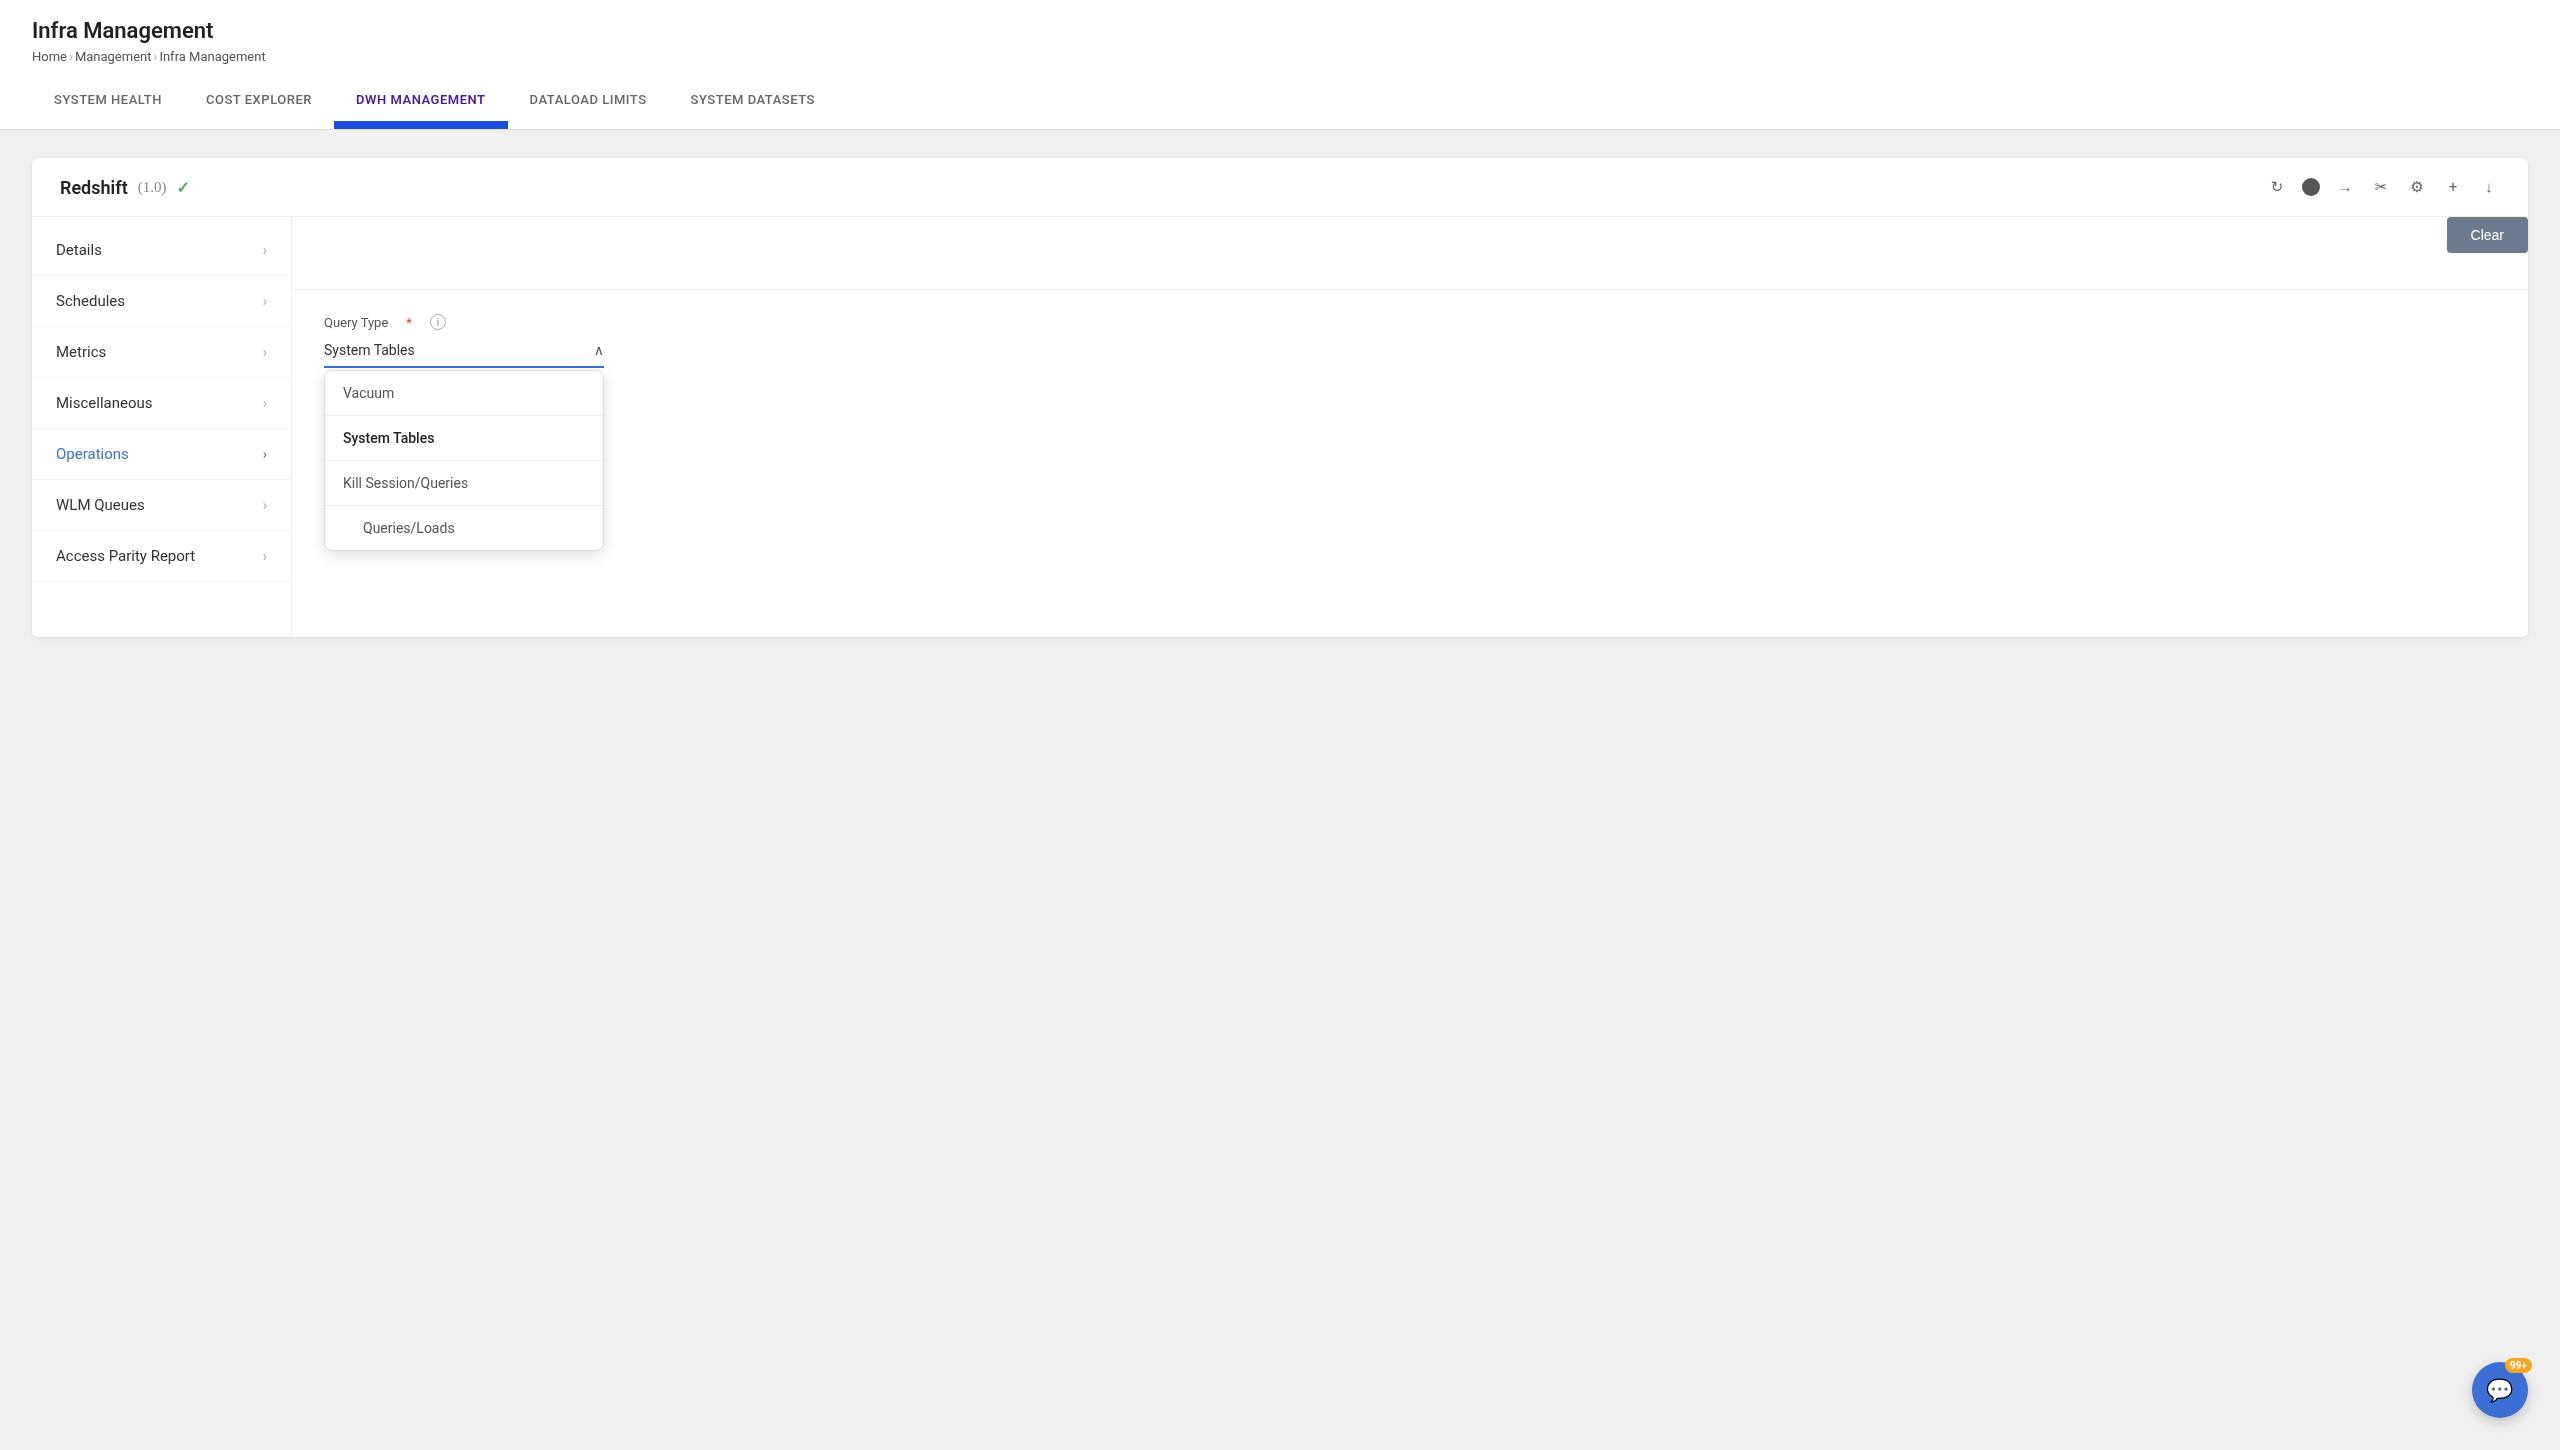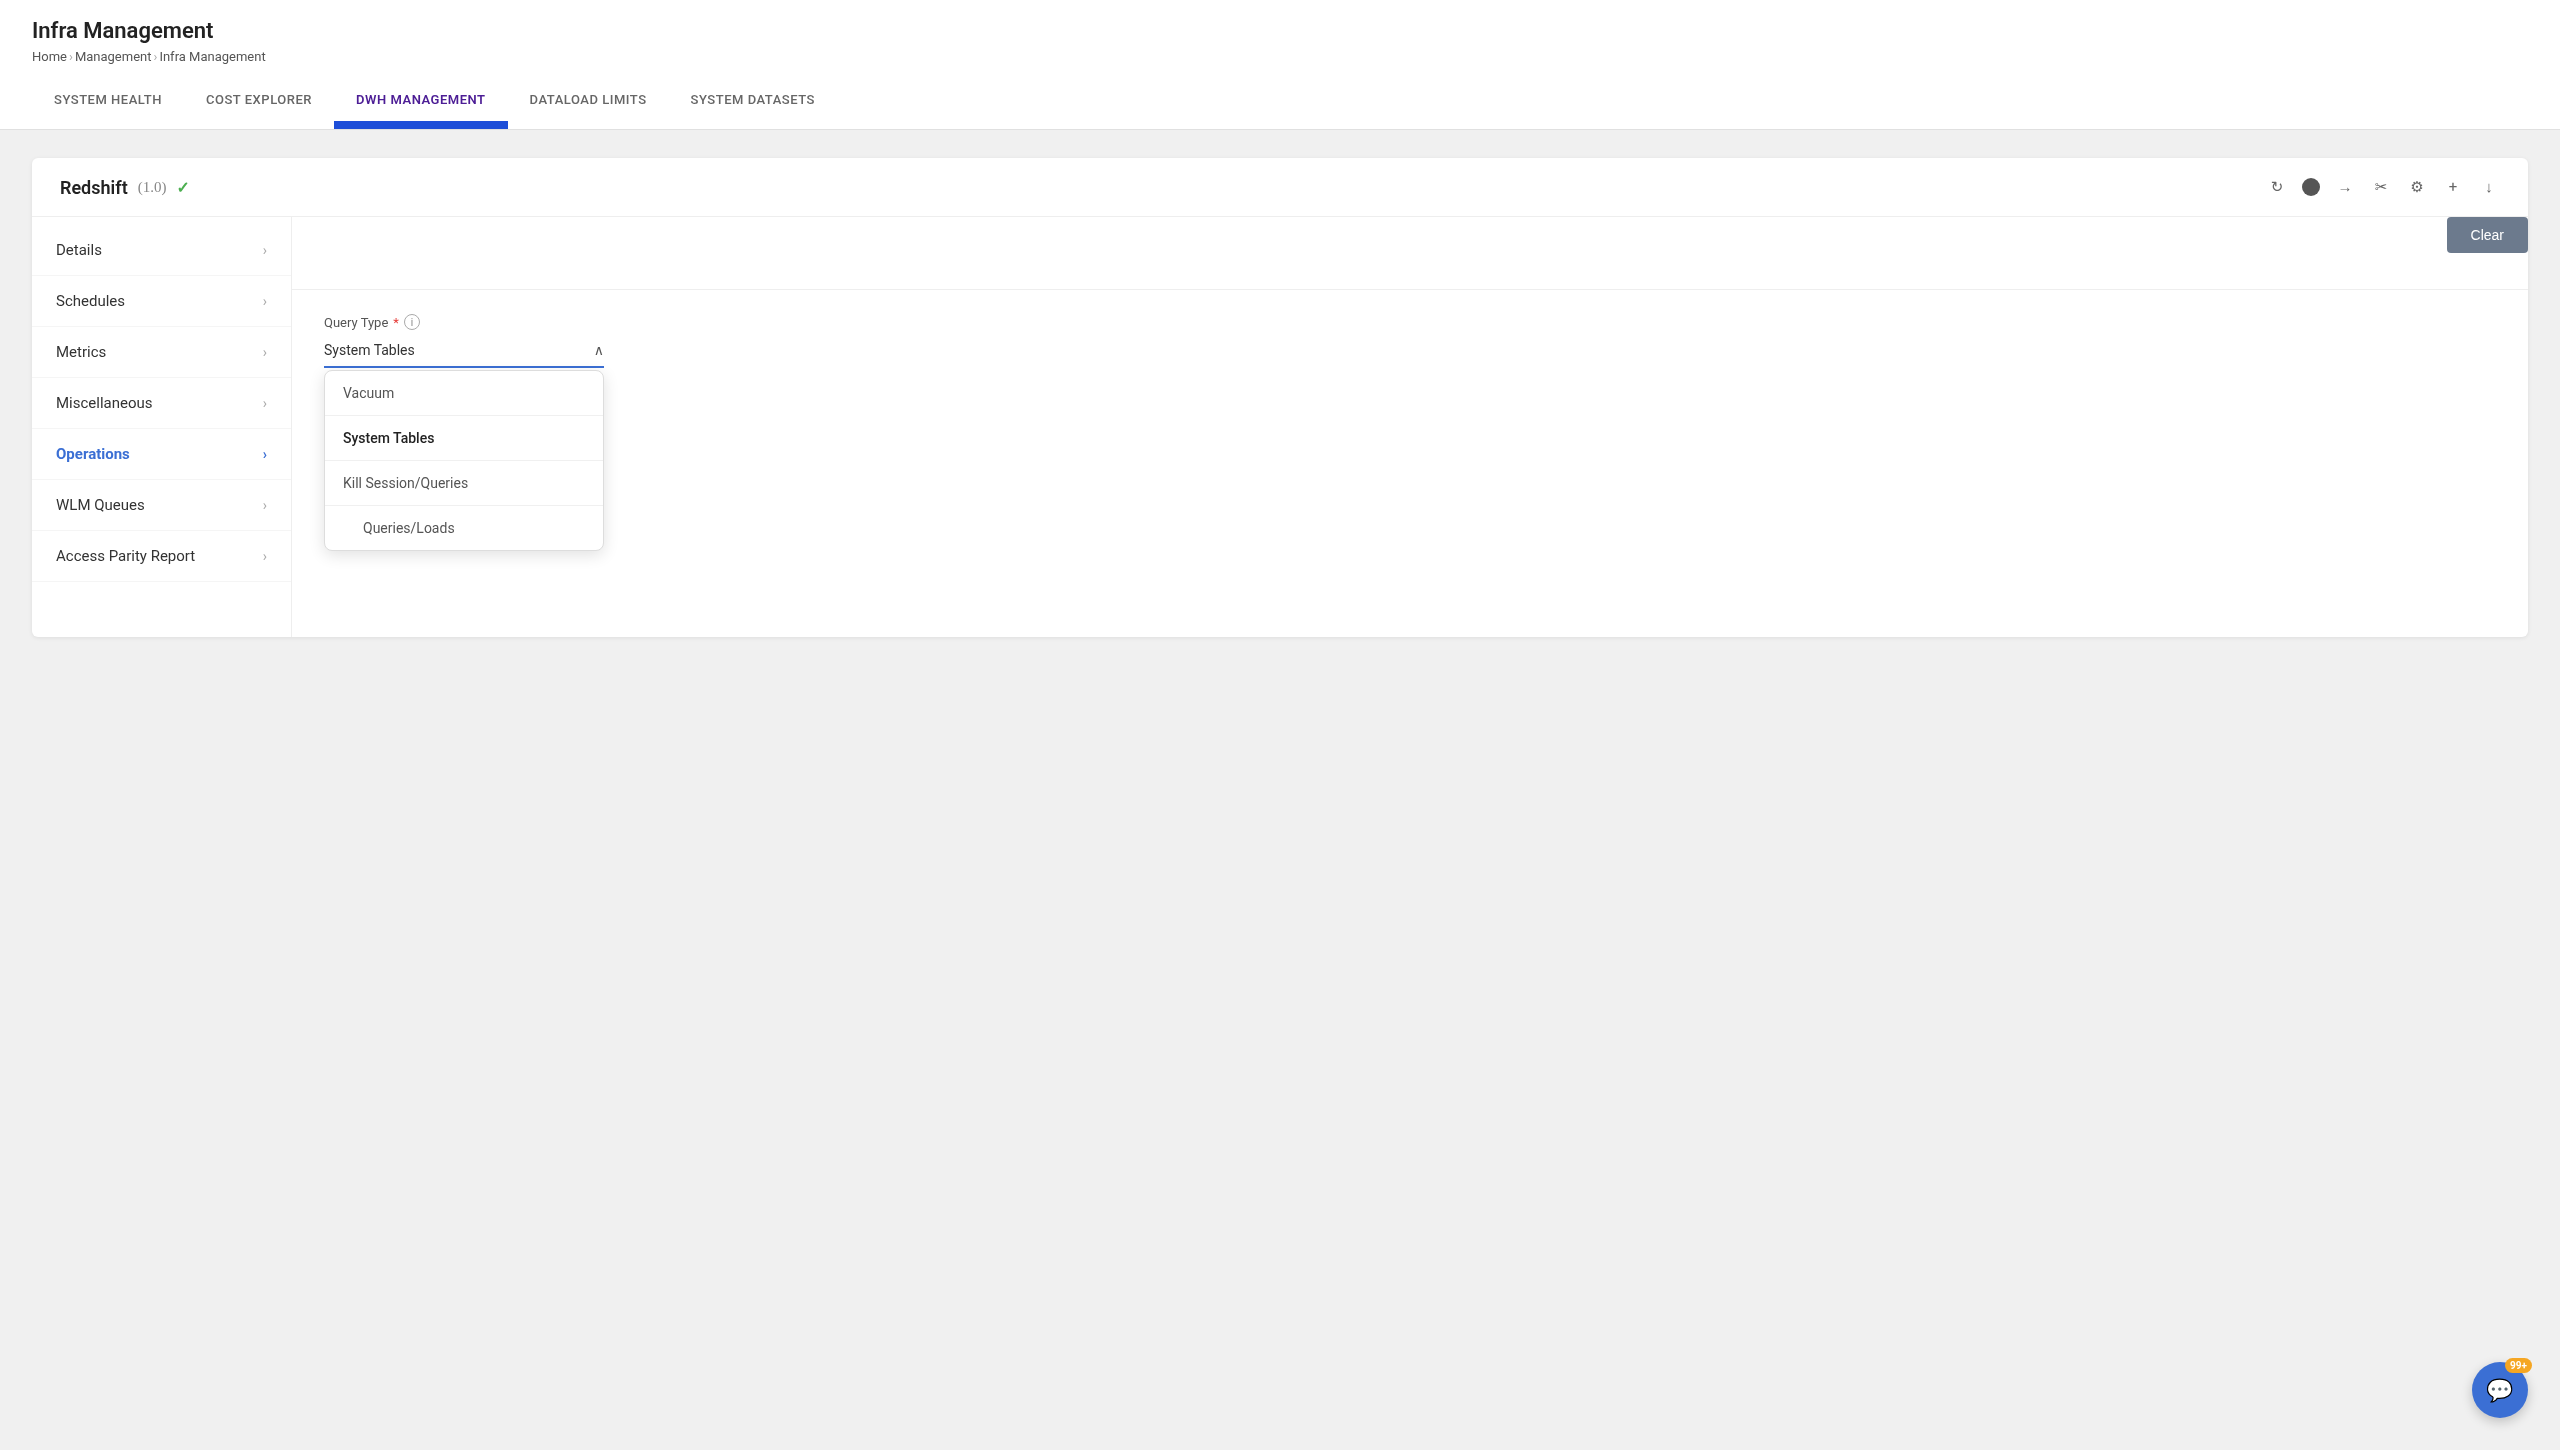--- a/index.html
+++ b/index.html
@@ -137,21 +137,21 @@
       align-items: center;
       justify-content: space-between;
       padding: 16px 24px;
       font-size: 15px;
       color: #333;
       cursor: pointer;
       border-bottom: 1px solid #f5f5f5;
     }
     .sidebar-item.active {
       color: #3b6fd4;
-      font-weight: 700;
+      font-weight: 400;
     }
     .sidebar-item .chevron {
       color: #aaa;
       font-size: 14px;
     }
     .sidebar-item.active .chevron {
       color: #3b6fd4;
     }
 
     
@@ -165,21 +165,21 @@
     .query-type-container {
       position: relative;
       width: 280px;
     }
     .query-type-label {
       font-size: 13px;
       color: #555;
       margin-bottom: 4px;
       display: flex;
       align-items: flex-end;
-      gap: 5px;
+      gap: 18px;
     }
     .required-star { color: #e53935; }
     .info-icon {
       width: 16px;
       height: 16px;
       border-radius: 50%;
       border: 1.5px solid #aaa;
       display: inline-flex;
       align-items: center;
       justify-content: center;

